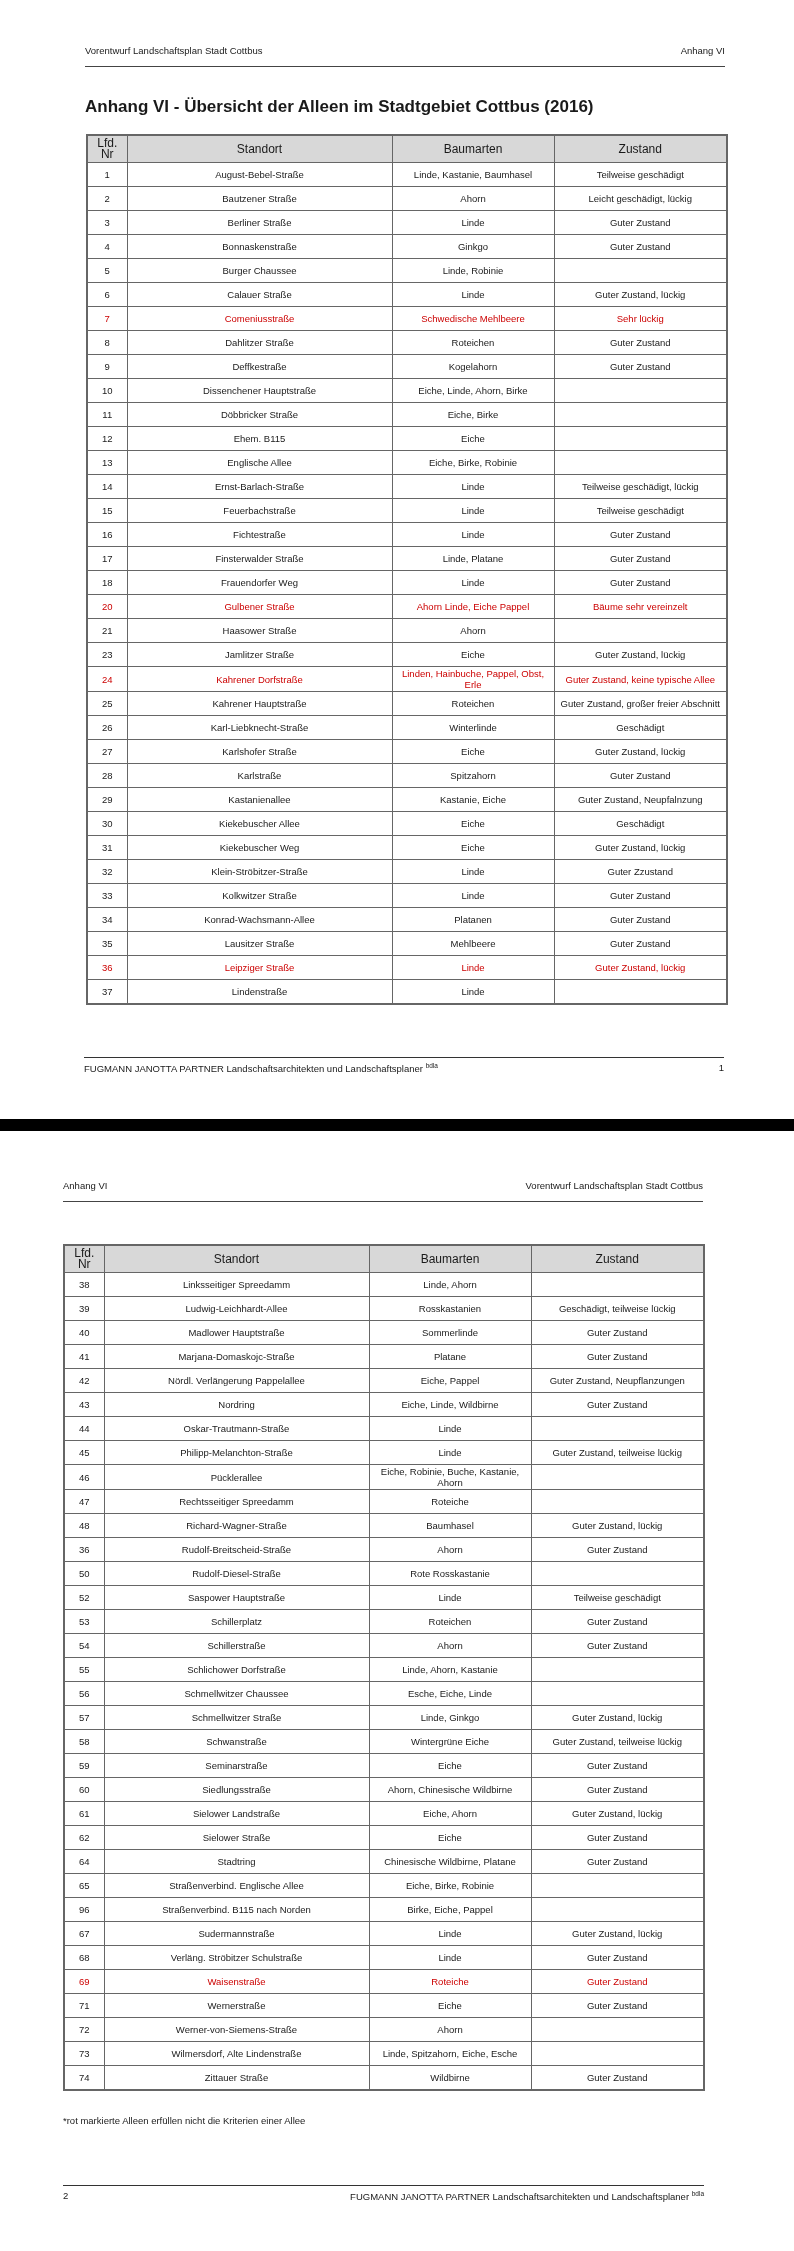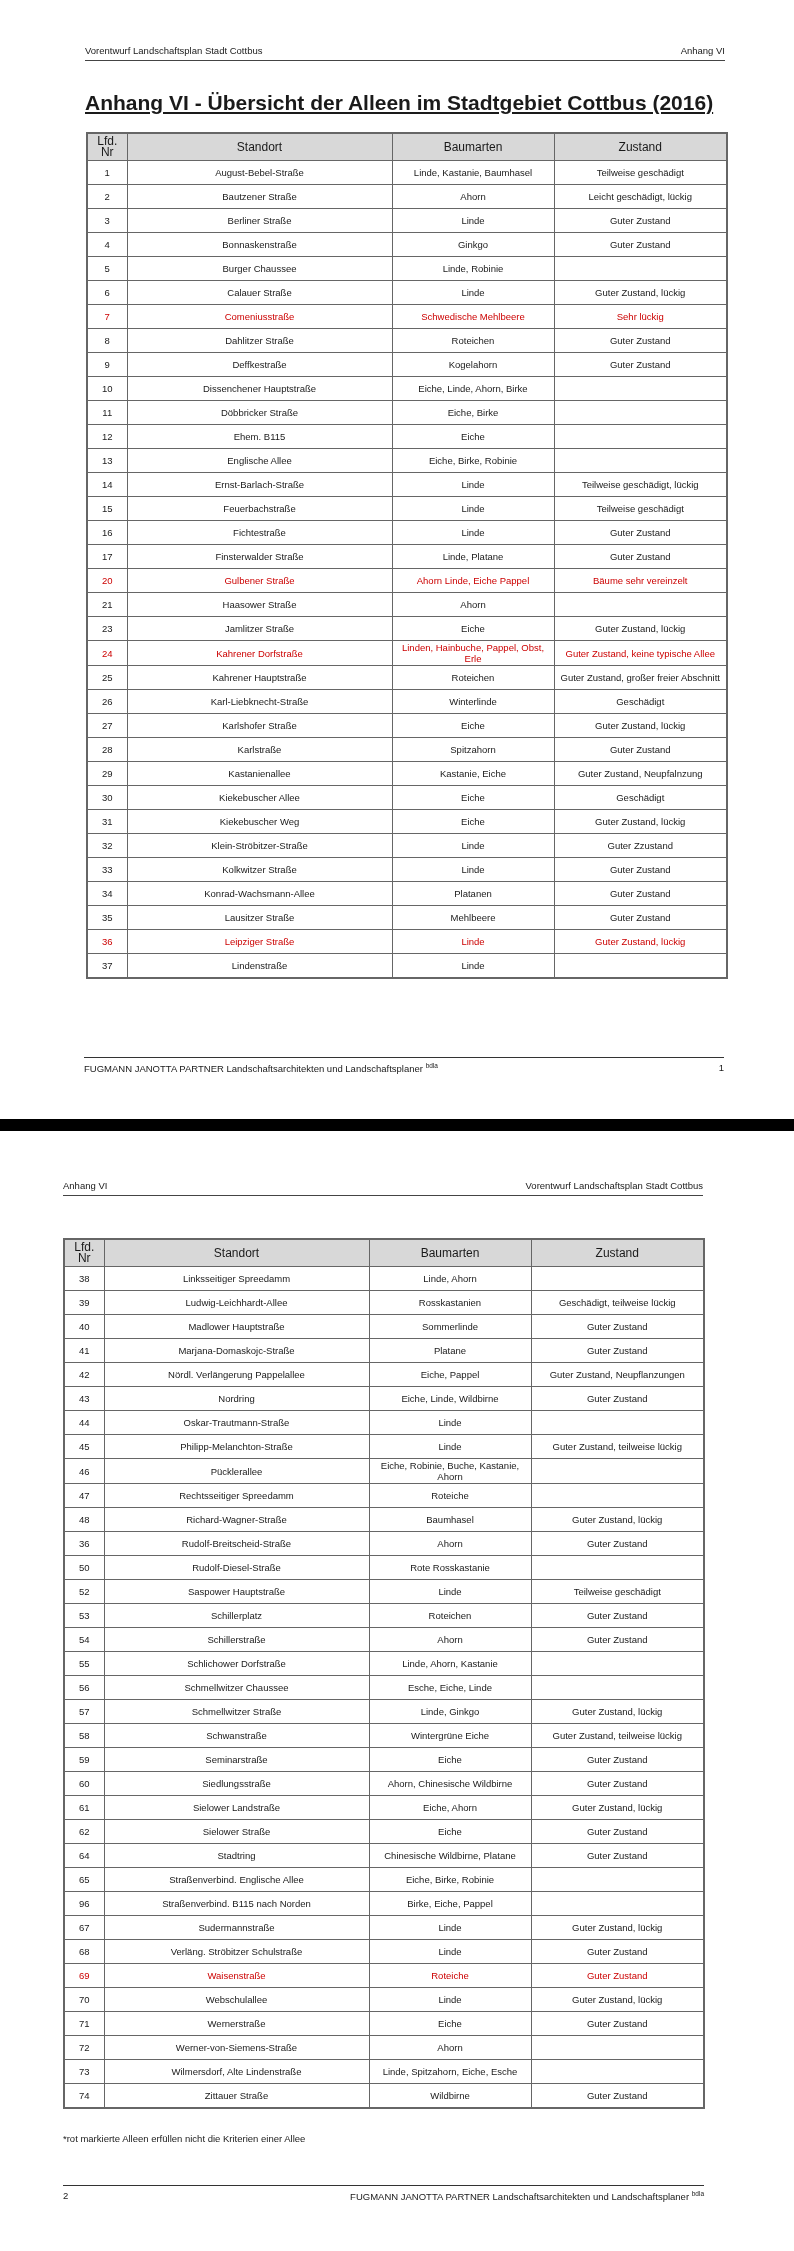--- a/index.html
+++ b/index.html
@@ -11,28 +11,28 @@
   }
   .page{position:relative;background:#ffffff;overflow:hidden;}
   #page-1{height:1119px;}
   #page-2{height:1120px;}
   .page-separator{height:12px;background:#000000;width:794px;}
 
   .running-header{
     display:flex;justify-content:space-between;align-items:flex-end;
     font-size:9.5px;
     border-bottom:1px solid #444;
-    padding-bottom:4px;
+    padding-bottom:10px;
   }
   #page-1 .running-header{margin:45px 69px 0 85px;}
   #page-2 .running-header{margin:49px 91px 0 63px;}
 
   .doc-title{
     margin:30px 69px 0 85px;
-    font-size:21px;font-weight:bold;text-decoration:underline;
+    font-size:17px;font-weight:bold;
   }
 
   table.allee-table{
     border-collapse:collapse;
     table-layout:fixed;
     width:640px;
     font-size:9.5px;
   }
   #page-1 table.allee-table{margin:17px 0 0 86px;}
   #page-2 table.allee-table{margin:42px 0 0 63px;}
@@ -196,20 +196,26 @@
           <td>Fichtestraße</td>
           <td>Linde</td>
           <td>Guter Zustand</td>
         </tr>
         <tr>
           <td>17</td>
           <td>Finsterwalder Straße</td>
           <td>Linde, Platane</td>
           <td>Guter Zustand</td>
         </tr>
+        <tr>
+          <td>18</td>
+          <td>Frauendorfer Weg</td>
+          <td>Linde</td>
+          <td>Guter Zustand</td>
+        </tr>
         <tr class="red">
           <td>20</td>
           <td>Gulbener Straße</td>
           <td>Ahorn Linde, Eiche Pappel</td>
           <td>Bäume sehr vereinzelt</td>
         </tr>
         <tr>
           <td>21</td>
           <td>Haasower Straße</td>
           <td>Ahorn</td>
@@ -512,26 +518,20 @@
           <td>Linde</td>
           <td>Guter Zustand</td>
         </tr>
         <tr class="red">
           <td>69</td>
           <td>Waisenstraße</td>
           <td>Roteiche</td>
           <td>Guter Zustand</td>
         </tr>
         <tr>
-          <td>70</td>
-          <td>Webschulallee</td>
-          <td>Linde</td>
-          <td>Guter Zustand, lückig</td>
-        </tr>
-        <tr>
           <td>71</td>
           <td>Wernerstraße</td>
           <td>Eiche</td>
           <td>Guter Zustand</td>
         </tr>
         <tr>
           <td>72</td>
           <td>Werner-von-Siemens-Straße</td>
           <td>Ahorn</td>
           <td></td>

